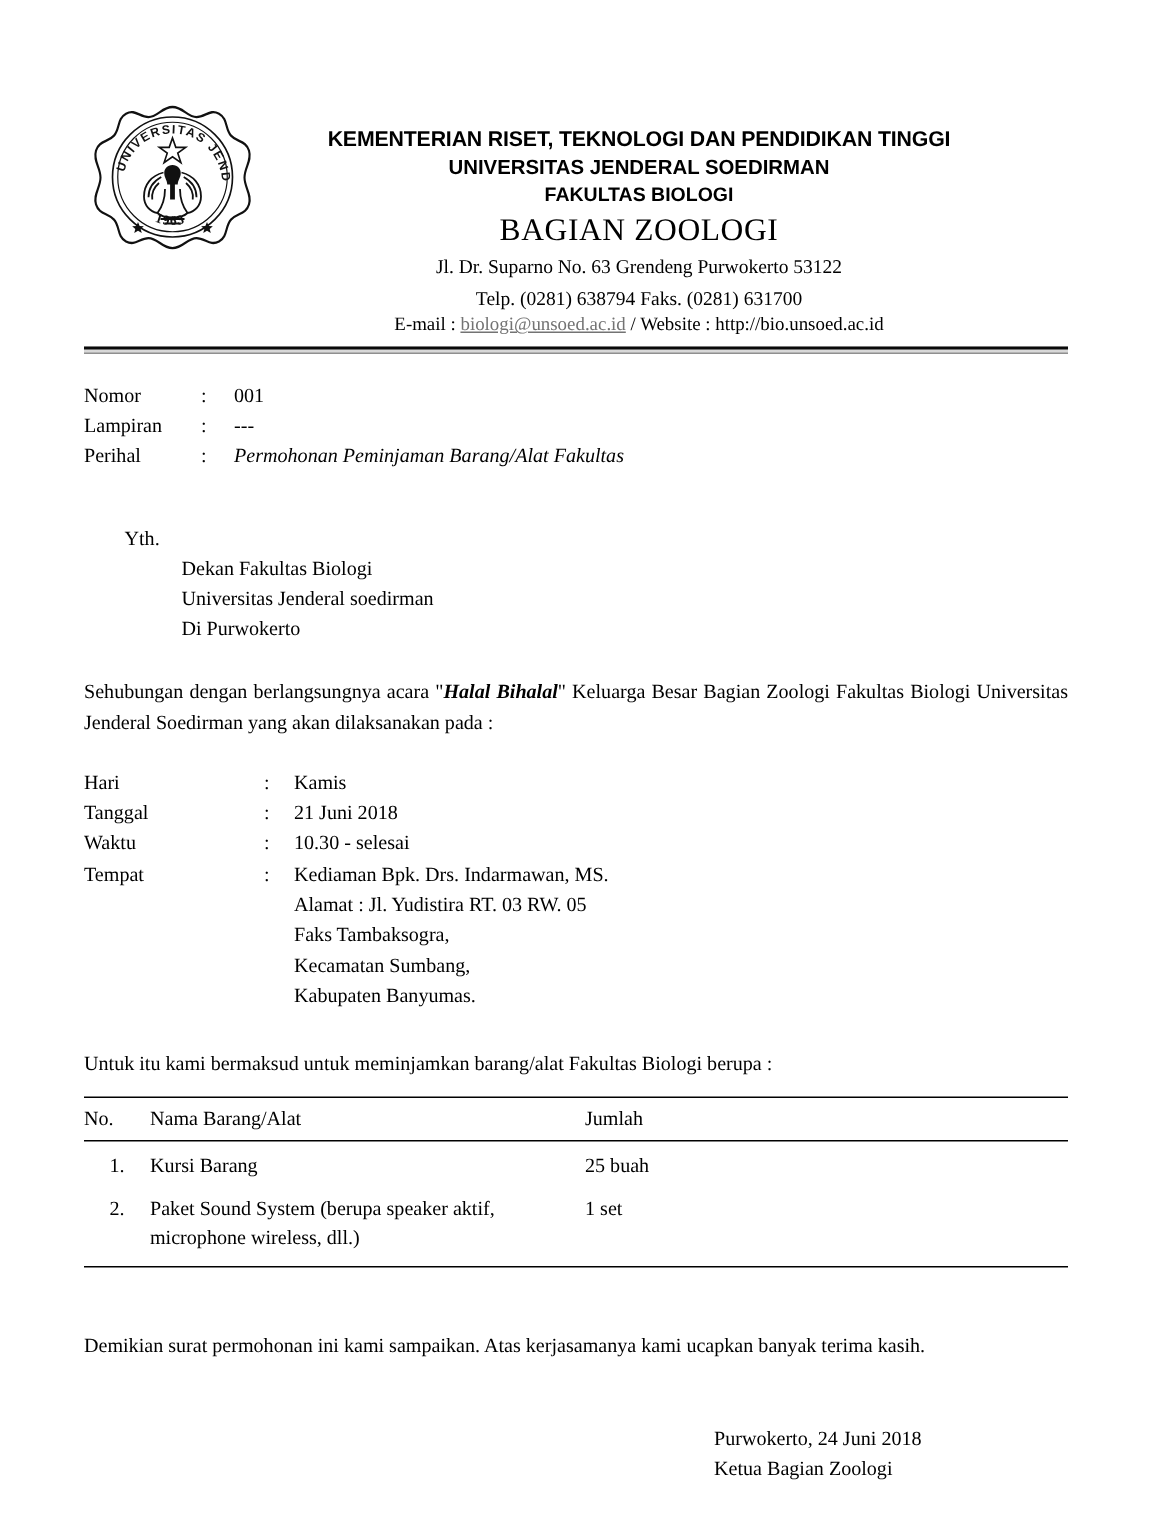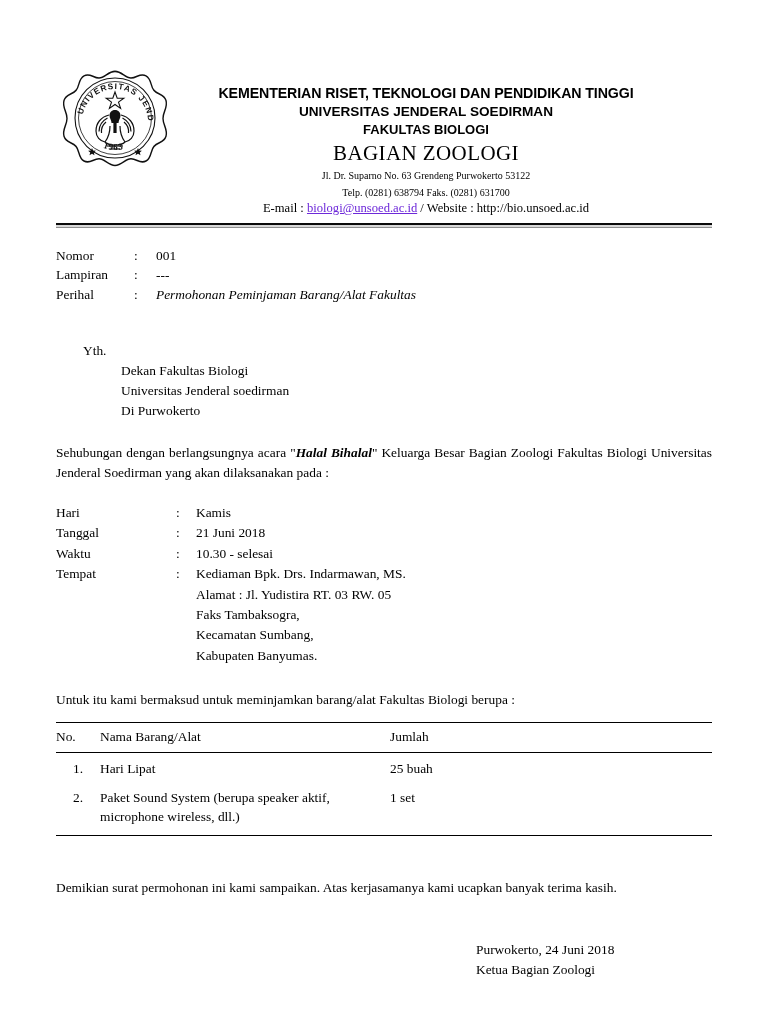--- a/index.html
+++ b/index.html
@@ -69,31 +69,31 @@
   .hl4 {
     font-family: "Liberation Serif", serif;
     font-weight: normal;
     font-size: 21px;
     line-height: 1.34;
     letter-spacing: 0.4px;
     margin-top: 1px;
   }
   .hl-addr {
     font-family: "Liberation Serif", serif;
-    font-size: 10px;
+    font-size: 13px;
     line-height: 1.42;
     margin-top: 2px;
   }
   .hl-mail {
     font-family: "Liberation Serif", serif;
     font-size: 12.6px;
     line-height: 1.42;
   }
   .mail-link {
-    color: #6d28d9;
+    color: #737373;
     text-decoration: underline;
   }
 
   .rule3d {
     margin: 5px 56px 0 56px;
     height: 5px;
     border-top: 2.4px solid #0a0a0a;
     border-bottom: 1.6px solid #8f8f8f;
     background: #d8d8d8;
     box-sizing: border-box;
@@ -323,21 +323,21 @@
       <thead>
         <tr>
           <th class="col-no">No.</th>
           <th class="col-name">Nama Barang/Alat</th>
           <th class="col-qty">Jumlah</th>
         </tr>
       </thead>
       <tbody>
         <tr>
           <td class="col-no">1.</td>
-          <td class="col-name">Hari Lipat</td>
+          <td class="col-name">Kursi Barang</td>
           <td class="col-qty">25 buah</td>
         </tr>
         <tr>
           <td class="col-no">2.</td>
           <td class="col-name">Paket Sound System (berupa speaker aktif, microphone wireless, dll.)</td>
           <td class="col-qty">1 set</td>
         </tr>
       </tbody>
     </table>
 

